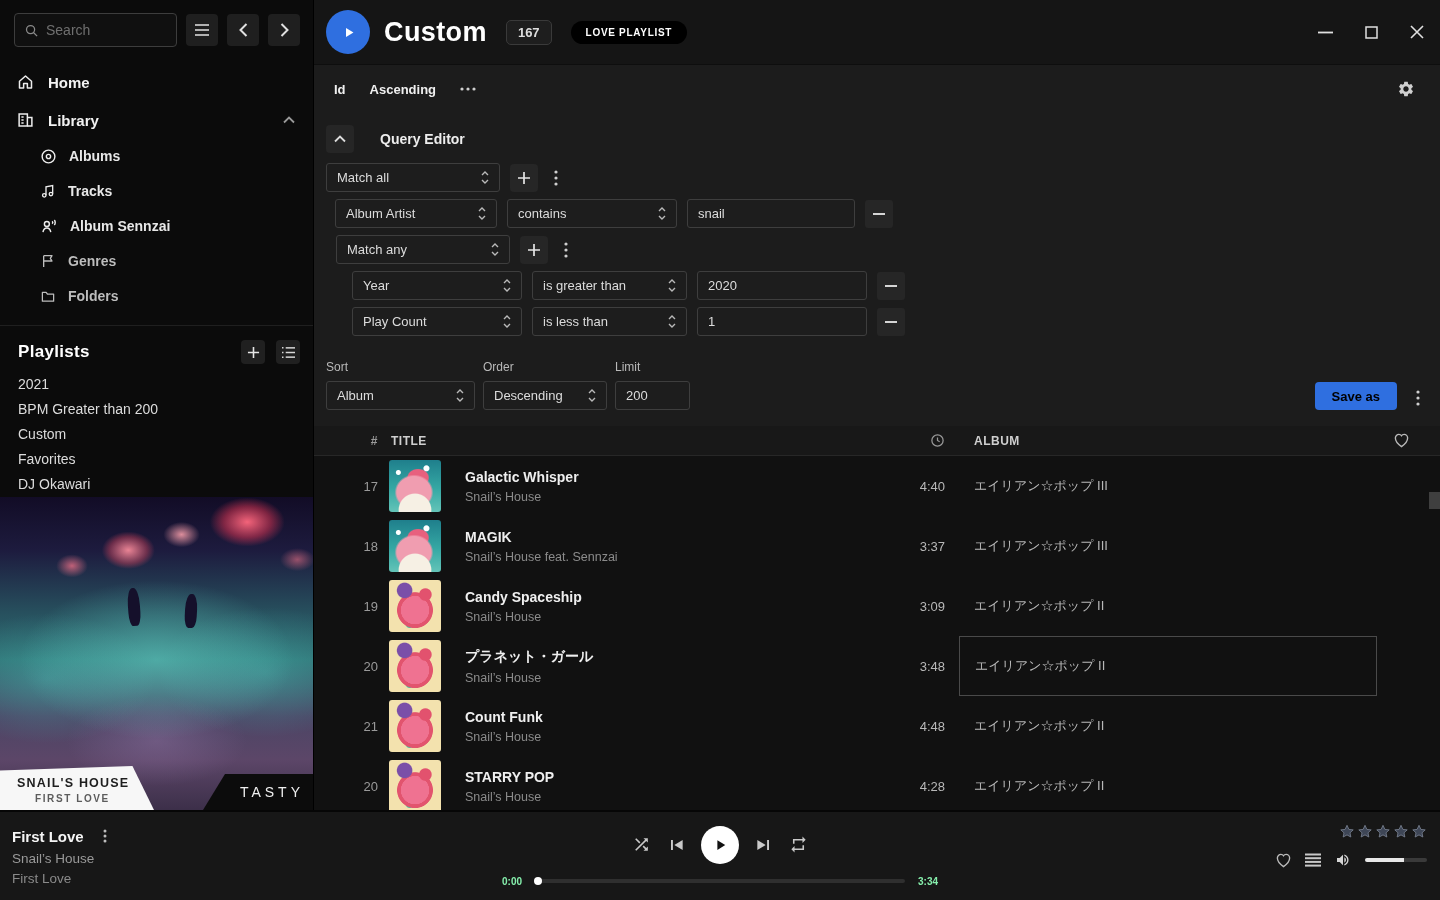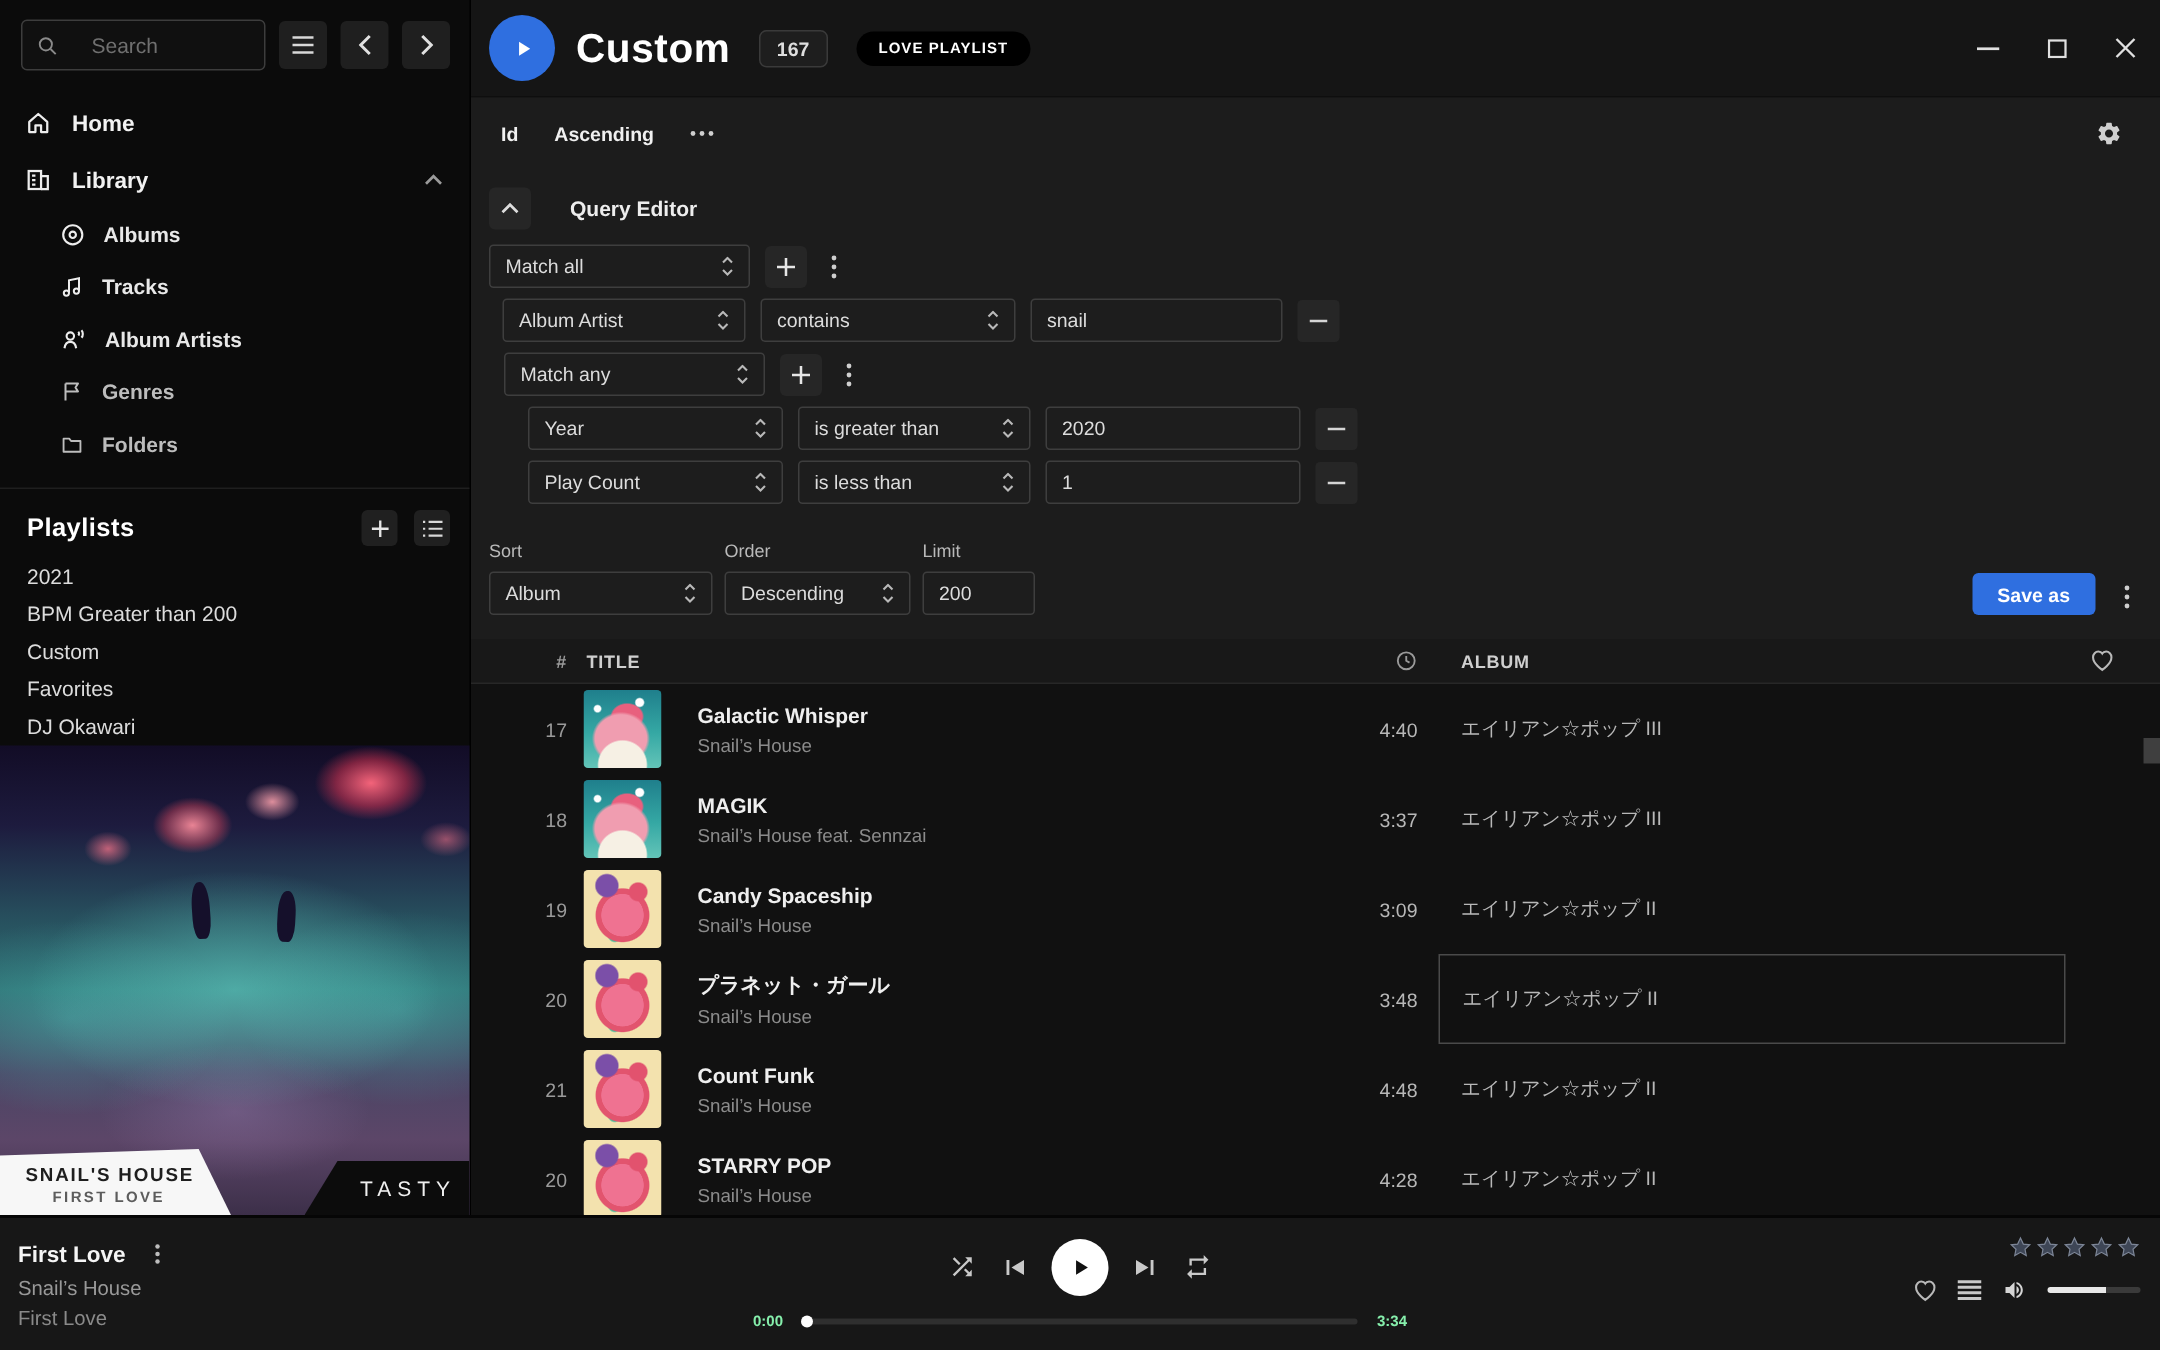--- a/index.html
+++ b/index.html
@@ -4,21 +4,21 @@
 <style>
   * { box-sizing: border-box; margin: 0; padding: 0; }
   html,body { width:1440px; height:900px; overflow:hidden; background:#000; }
   body { font-family:"Liberation Sans", sans-serif; color:#e6e6e6; }
   .app { width:1440px; height:900px; display:flex; flex-direction:column; }
   .content { flex:1; min-height:0; display:flex; }
 
   
   .sidebar { width:314px; background:#0b0b0b; border-right:1px solid #000; display:flex; flex-direction:column; }
   .sb-top { display:flex; align-items:center; padding:13px 13px 0 14px; gap:9px; }
-  .search-box { width:163px; height:34px; border:1px solid #3d3d3d; border-radius:4px; background:#101010; display:flex; align-items:center; padding:0 9px; gap:22px; }
+  .search-box { width:163px; height:34px; border:1px solid #3d3d3d; border-radius:4px; background:#101010; display:flex; align-items:center; padding:0 9px; gap:7px; }
   .search-box input { flex:1; min-width:0; background:transparent; border:0; outline:none; color:#ddd; font-size:14px; font-family:inherit; }
   .search-box input::placeholder { color:#6f6f6f; }
   .sb-btn { width:32px; height:32px; background:#1f1f1f; border:0; border-radius:4px; display:flex; align-items:center; justify-content:center; cursor:pointer; flex:none; }
   .sb-nav { margin-top:5px; }
   .nav-item { height:26px; display:flex; align-items:center; gap:13px; padding:0 18px 0 16px; margin-top:12px; font-size:15px; font-weight:700; color:#f2f2f2; cursor:pointer; }
   .nav-item:first-child { margin-top:17px; }
   .nav-item .grow { flex:1; }
   .sub-item { height:24px; display:flex; align-items:center; gap:12px; padding-left:40px; margin-top:11px; font-size:14px; font-weight:700; color:#e8e8e8; cursor:pointer; }
   .sub-item.dim { color:#bdbdbd; }
   .playlists { margin-top:17px; border-top:1px solid #1f1f1f; padding:14px 13px 0 18px; }
@@ -74,21 +74,21 @@
   .ind1 { margin-left:9px; } .ind2 { margin-left:26px; }
   .sel { height:29px; background:#1d1d1d; border:1px solid #3e3e3e; border-radius:3px; display:flex; align-items:center; justify-content:space-between; padding:0 10px; font-size:13px; color:#dcdcdc; cursor:pointer; }
   .inp { height:29px; background:#1d1d1d; border:1px solid #3e3e3e; border-radius:3px; padding:0 10px; font-size:13px; color:#dcdcdc; font-family:inherit; outline:none; }
   .w174{width:174px} .w162{width:162px} .w170{width:170px} .w168{width:168px} .w155{width:155px}
   .w149{width:149px} .w124{width:124px} .w75{width:75px}
   .btn-dots { background:transparent; border:0; display:flex; align-items:center; justify-content:center; cursor:pointer; padding:4px 6px; }
   .btn-minus { width:28px; height:28px; background:#262626; border:0; border-radius:3px; display:flex; align-items:center; justify-content:center; cursor:pointer; flex:none; }
   .sort-row { display:flex; align-items:flex-end; margin-top:24px; }
   .field-col { margin-right:8px; }
   .field-label { font-size:12px; color:#b9b9b9; margin-bottom:7px; }
-  .save-btn { margin-left:auto; height:28px; padding:0 17px; background:#2f6fe0; color:#ffffff; font-size:13px; font-weight:700; border:0; border-radius:4px; cursor:pointer; font-family:inherit; }
+  .save-btn { margin-left:auto; height:28px; padding:0 17px; background:#2f6fe0; color:#000000; font-size:13px; font-weight:700; border:0; border-radius:4px; cursor:pointer; font-family:inherit; }
   .save-dots { margin:0 2px 0 13px; }
 
   
   .thead { height:30px; background:#181818; border-bottom:1px solid #272727; display:grid; grid-template-columns:46px 74px 423px 70px 24px 1fr; align-items:center; padding:0 15px 0 18px; }
   .th { font-size:12px; font-weight:700; letter-spacing:.5px; color:#cfcfcf; }
   .th-num { text-align:right; color:#9a9a9a; }
   .th-title { grid-column:2 / 4; padding-left:13px; }
   .th-clock { justify-self:end; display:flex; }
   .th-album { grid-column:6; display:flex; align-items:center; justify-content:space-between; padding:0 0 0 5px; }
   .tbody { flex:1; position:relative; overflow:hidden; background:#111; }
@@ -228,21 +228,21 @@
         </div>
         <div class="sub-item">
           <span class="icon">
             <svg width="18" height="17" viewBox="0 0 24 24" fill="none" stroke="#ededed" stroke-width="2">
                 <circle cx="9" cy="8.5" r="3.5"></circle>
                 <path d="M3.5 20c.6-4 3-6 5.5-6s4.9 2 5.5 6"></path>
                 <path d="M16.5 4.5c.9.9.9 2.6 0 3.5"></path>
                 <path d="M19.5 3c1.7 1.7 1.7 5.3 0 7"></path>
               </svg>
           </span>
-          <span>Album Artists</span>
+          <span>Album Sennzai</span>
         </div>
         <div class="sub-item dim">
           <span class="icon">
             <svg width="16" height="16" viewBox="0 0 24 24" fill="none" stroke="#bdbdbd" stroke-width="2">
                 <path d="M5.5 21V4"></path>
                 <path d="M5.5 4h12.5l-2.5 4 2.5 4H5.5" stroke-linejoin="round"></path>
               </svg>
           </span>
           <span>Genres</span>
         </div>

